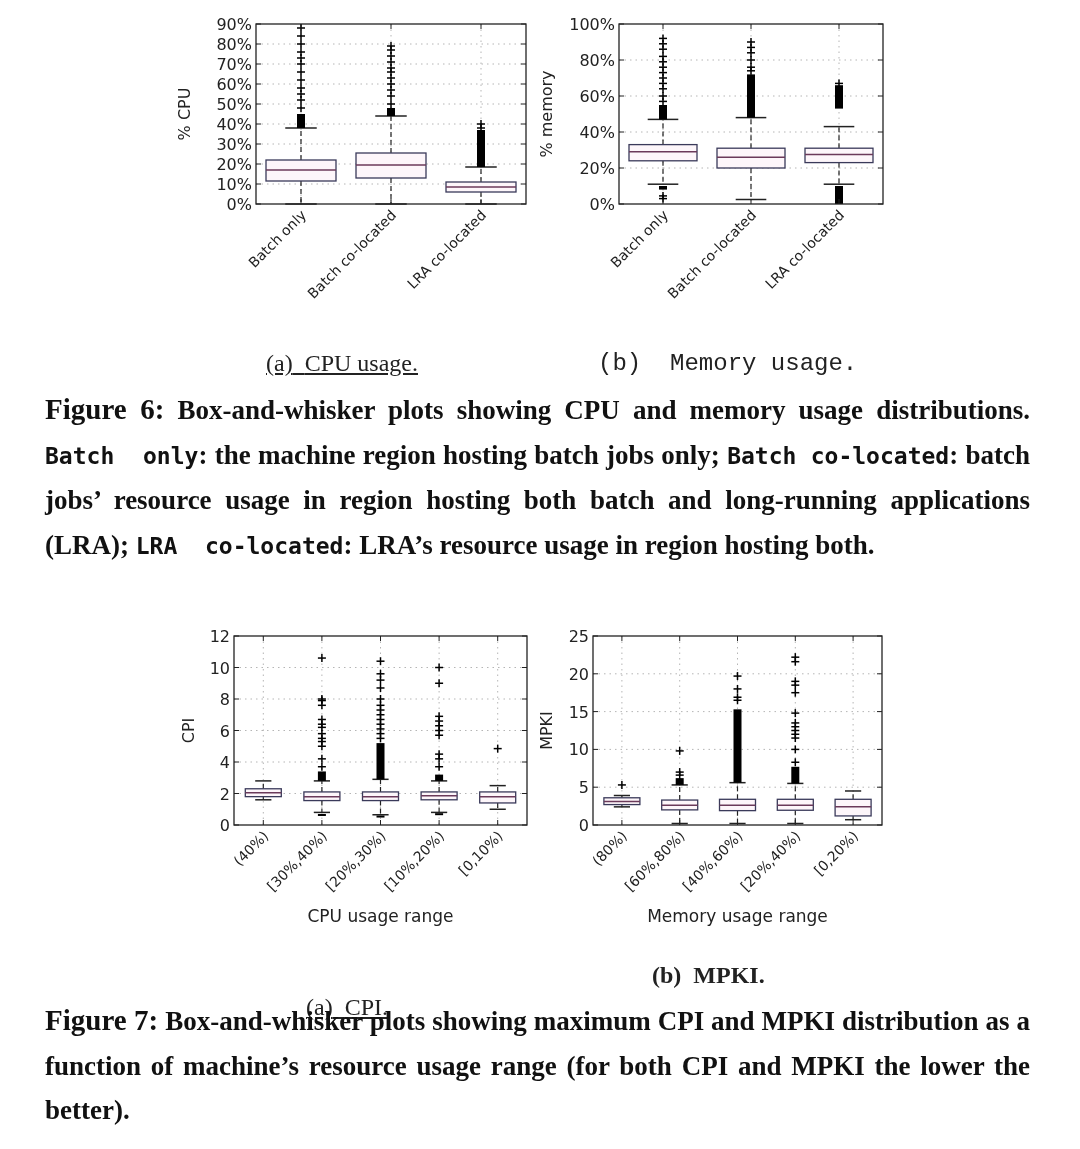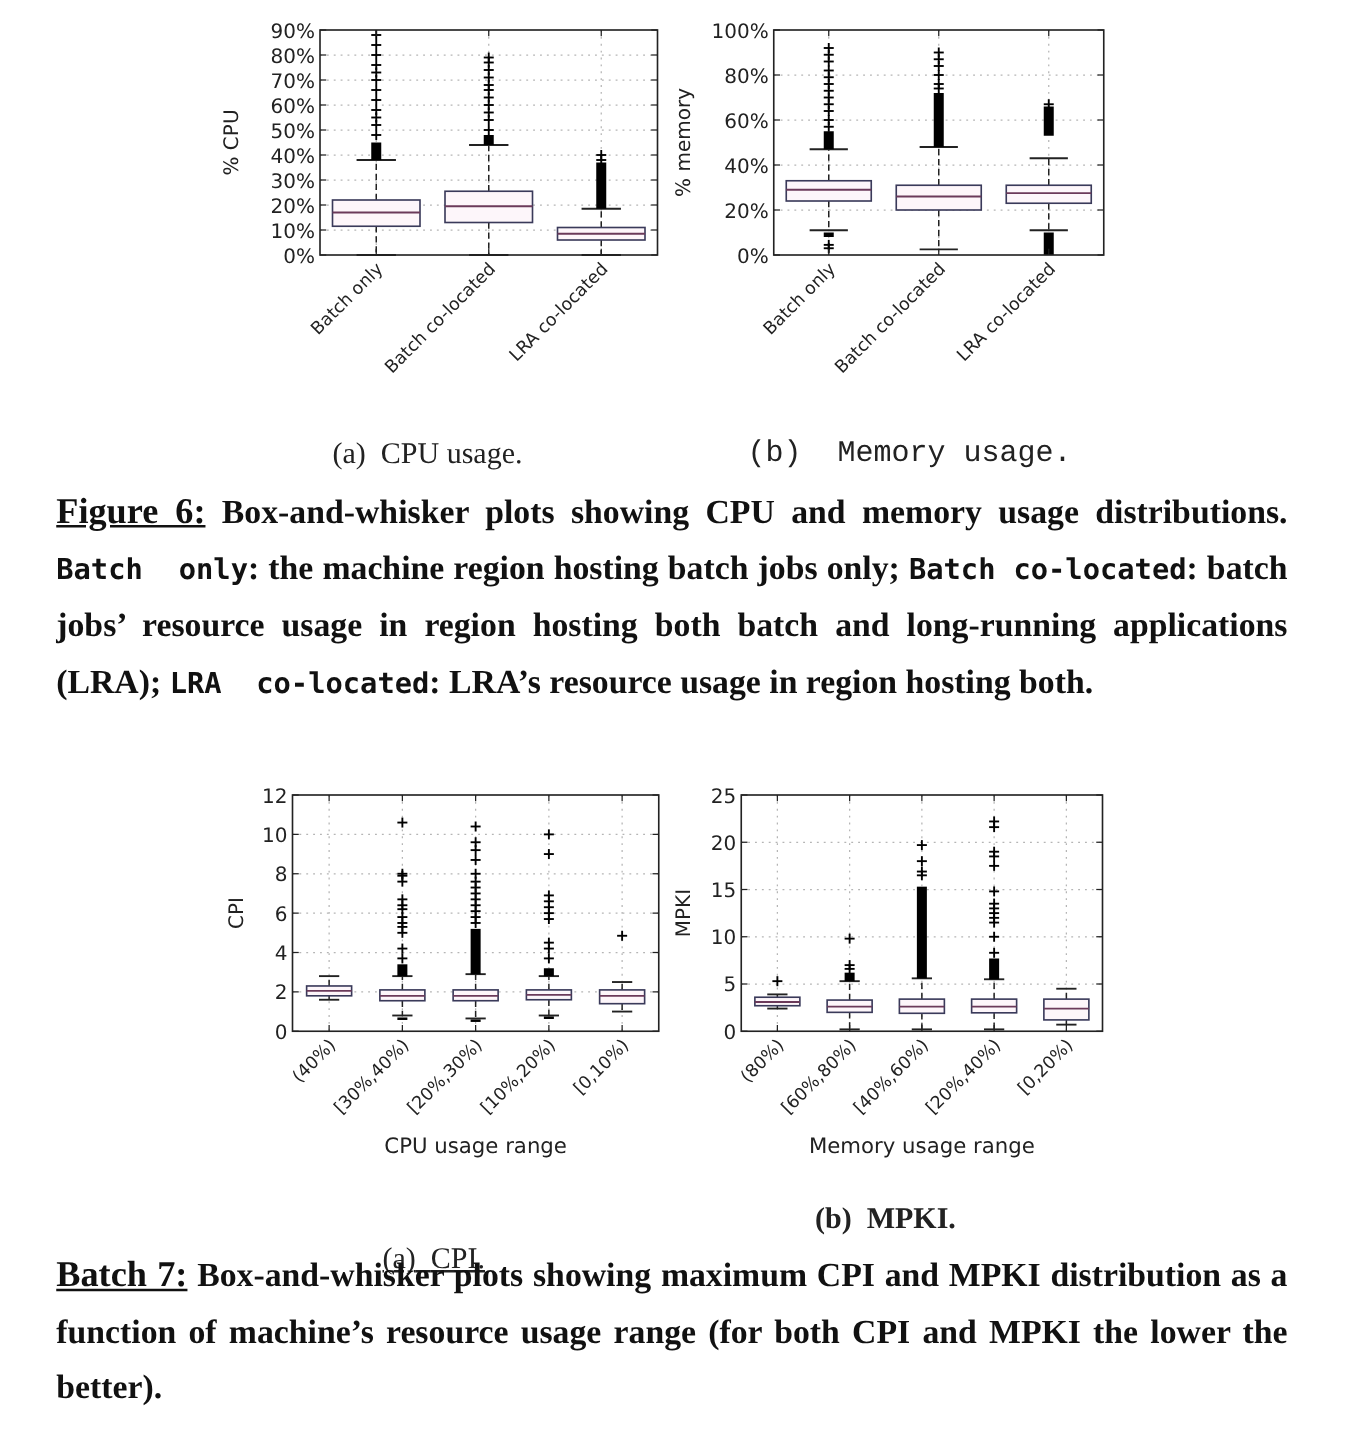--- a/index.html
+++ b/index.html
@@ -8,21 +8,21 @@
   svg text { font-family: "DejaVu Sans", sans-serif; fill: #222; }
   .subcap {
     position: absolute; font-family: "Liberation Serif", serif; font-size: 24px; color: #222;
     white-space: nowrap;
   }
   .caption {
     position: absolute; left: 45px; width: 985px;
     font-family: "Liberation Serif", serif; font-weight: bold; font-size: 27px;
     line-height: 44.5px; color: #111; text-align: justify;
   }
-  .caption .fig { font-size: 29px; text-decoration: underline; }
+  .caption .fig { font-size: 29px; }
   .caption code { font-family: "DejaVu Sans Mono", monospace; font-weight: bold; font-size: 23px; }
 </style>
 </head>
 <body>
 
 <div class="svgwrap">
   <svg id="charts" width="1080" height="1149" xmlns="http://www.w3.org/2000/svg">
     <g id="chart-fig6a">
         <line x1="256" x2="526" y1="184" y2="184" stroke="#b5b5b5" stroke-width="1" stroke-dasharray="1.5,4"></line>
         <line x1="256" x2="526" y1="164" y2="164" stroke="#b5b5b5" stroke-width="1" stroke-dasharray="1.5,4"></line>
@@ -562,21 +562,21 @@
         <line x1="795.3" x2="795.3" y1="636" y2="641" stroke="#222222" stroke-width="1"></line>
         <text x="0" y="0" text-anchor="end" font-size="14" transform="translate(801.3,837) rotate(-45)">[20%,40%)</text>
         <line x1="853.0999999999999" x2="853.0999999999999" y1="825" y2="820" stroke="#222222" stroke-width="1"></line>
         <line x1="853.0999999999999" x2="853.0999999999999" y1="636" y2="641" stroke="#222222" stroke-width="1"></line>
         <text x="0" y="0" text-anchor="end" font-size="14" transform="translate(859.0999999999999,837) rotate(-45)">[0,20%)</text>
         <text x="737.5" y="922" text-anchor="middle" font-size="17">Memory usage range</text>
       </g>
   </svg>
 </div>
 
-<div class="subcap" style="left:266px; top:350px;">
+<div class="subcap" style="left:266px; top:350px;text-decoration:underline;">
   <span>(a)</span>&nbsp;
   <span>CPU usage.</span>
 </div>
 <div class="subcap" style="left:598px; top:350px;font-family:Liberation Mono, monospace;">
   <span>(b)</span>&nbsp;
   <span>Memory usage.</span>
 </div>
 
 <div class="caption" style="top:387px;">
   <span class="fig">Figure 6:</span><span> Box-and-whisker plots showing CPU and memory usage distributions. </span><code style="white-space:pre">Batch  only</code><span>: the machine region hosting batch jobs only; </span><code>Batch co-located</code><span>: batch jobs’ resource usage in region hosting both batch and long-running applications (LRA); </span><code style="white-space:pre">LRA  co-located</code><span>: LRA’s resource usage in region hosting both.</span>
@@ -585,14 +585,14 @@
 <div class="subcap" style="left:306px; top:994px;text-decoration:underline;">
   <span>(a)</span>&nbsp;
   <span>CPI.</span>
 </div>
 <div class="subcap" style="left:652px; top:962px;font-weight:bold;">
   <span>(b)</span>&nbsp;
   <span>MPKI.</span>
 </div>
 
 <div class="caption" style="top:998px;">
-  <span class="fig">Batch 7:</span><span> Box-and-whisker plots showing maximum CPI and MPKI distribution as a function of machine’s resource usage range (for both CPI and MPKI the lower the better).</span>
+  <span class="fig">Figure 7:</span><span> Box-and-whisker plots showing maximum CPI and MPKI distribution as a function of machine’s resource usage range (for both CPI and MPKI the lower the better).</span>
 </div>
 
 </body></html>

